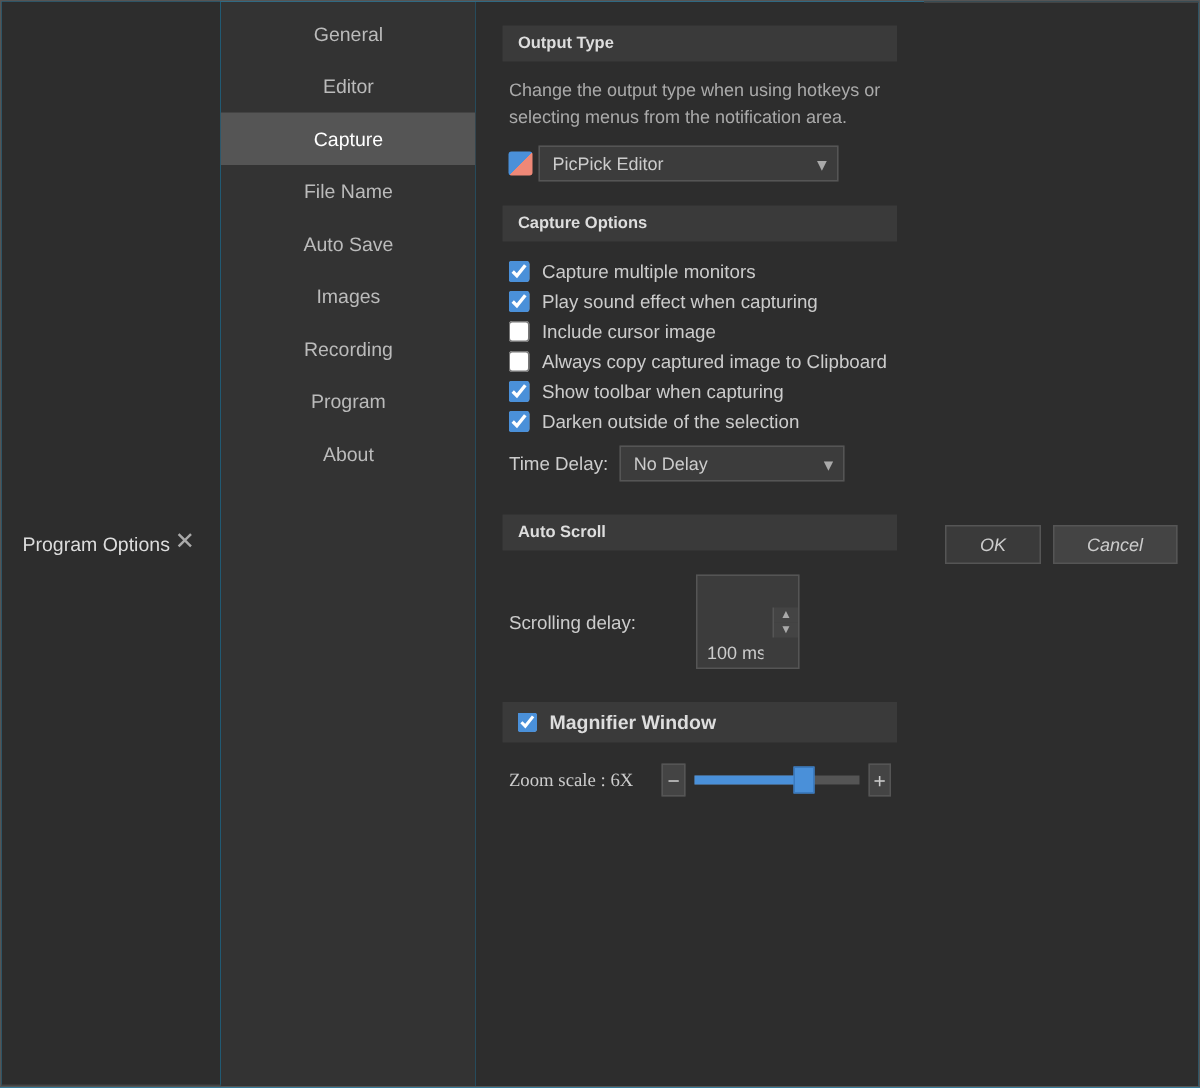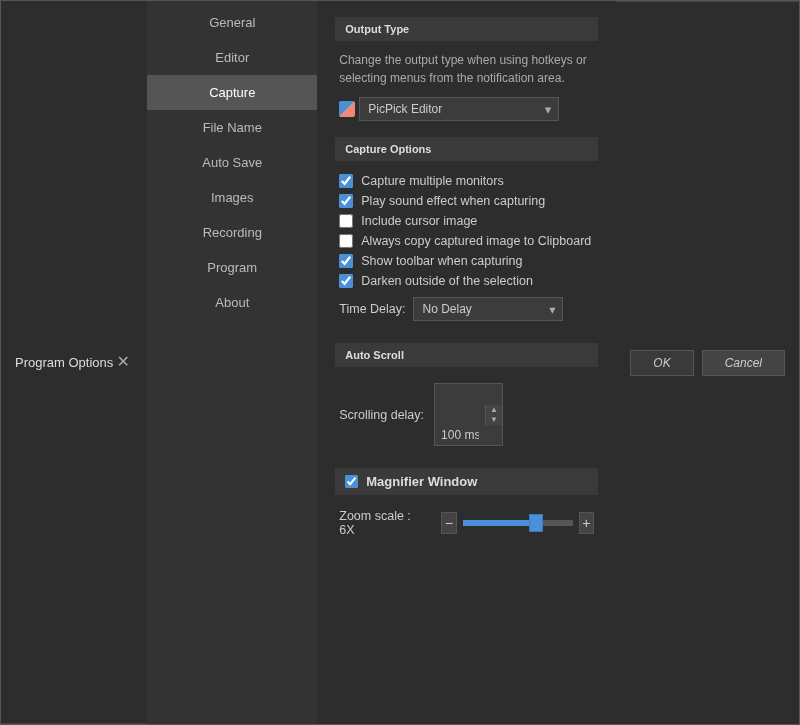--- a/index.html
+++ b/index.html
@@ -146,20 +146,21 @@
     }
     .time-delay-row .select-wrapper select {
       width: 150px;
     }
     .scroll-delay-row {
       display: flex;
       align-items: center;
       padding: 6px 4px;
       color: #ccc;
       font-size: 12.5px;
+      gap: 30px;
     }
     .scroll-delay-row label {
       margin-right: 10px;
     }
     .spinbox {
       display: inline-flex;
       align-items: center;
       border: 1px solid #555;
       background: #3c3c3c;
     }
@@ -206,20 +207,21 @@
     .zoom-row {
       display: flex;
       align-items: center;
       padding: 4px 4px 10px;
       color: #ccc;
       font-size: 12.5px;
     }
     .zoom-label {
       margin-right: 12px;
       min-width: 90px;
+      font-family: Liberation Serif, serif;
     }
     .zoom-btn {
       background: #444;
       border: 1px solid #555;
       color: #ccc;
       width: 22px;
       height: 22px;
       display: flex;
       align-items: center;
       justify-content: center;

